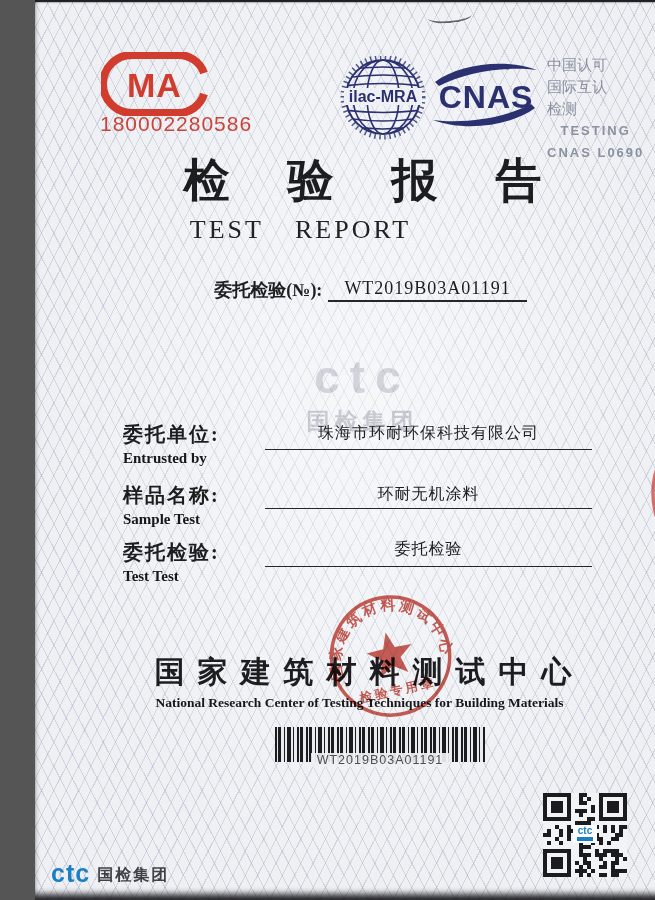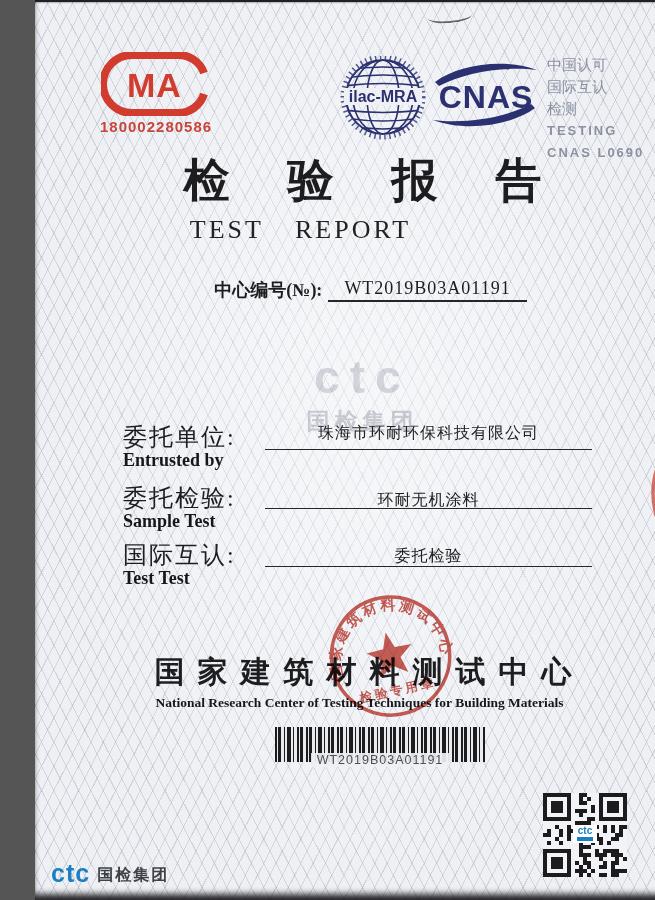--- a/index.html
+++ b/index.html
@@ -9,43 +9,43 @@
     background-image:
       radial-gradient(ellipse at 50% 45%, rgba(255,255,255,.5), rgba(255,255,255,0) 70%),
       repeating-linear-gradient(63deg, rgba(142,148,170,.30) 0 1px, rgba(142,148,170,0) 1px 11px),
       repeating-linear-gradient(-63deg, rgba(142,148,170,.30) 0 1px, rgba(142,148,170,0) 1px 11px);
     font-family:"Liberation Serif","DejaVu Serif",serif;
     color:#1d1d1f;
     margin-left:35px;
   }
   .abs{position:absolute;}
   
-  #cma-num{left:65px;top:118px;color:#c9453a;font-family:"Liberation Sans",sans-serif;
-    font-size:15px;font-weight:bold;letter-spacing:1px;}
+  #cma-num{left:65px;top:112px;color:#c9453a;font-family:"Liberation Sans",sans-serif;
+    font-size:21px;font-weight:normal;letter-spacing:1px;}
   #acc-text{left:512px;top:54px;color:#8b91a1;line-height:22px;font-size:15px;}
-  #acc-text .en{font-family:"Liberation Sans",sans-serif;font-weight:bold;font-size:13px;letter-spacing:2px;}
+  #acc-text .en{font-family:"Liberation Sans",sans-serif;font-weight:bold;font-size:13px;letter-spacing:2px;text-align:center;}
   
   #title-zh{left:0;top:150px;width:655px;text-align:center;font-size:46px;font-weight:bold;
     letter-spacing:58px;transform:translateX(29px);white-space:nowrap;}
   #title-en{left:0;top:215px;width:531px;text-align:center;font-size:26px;
     letter-spacing:3px;word-spacing:22px;color:#222;}
   
   #report-no{left:0;top:278px;width:655px;display:flex;justify-content:center;align-items:flex-end;
     transform:translateX(8px);font-size:18px;}
   #report-no .lbl{font-weight:bold;margin-right:6px;}
   #report-no .val{border-bottom:2px solid #26262a;padding:0 16px 1px 16px;letter-spacing:1px;}
   
   #watermark{left:0;top:350px;width:655px;text-align:center;pointer-events:none;}
   #watermark .wm1{font-family:"Liberation Sans",sans-serif;font-size:46px;font-weight:bold;
     letter-spacing:10px;color:rgba(128,133,150,.30);}
   #watermark .wm2{font-size:23px;font-weight:bold;letter-spacing:5px;color:rgba(125,130,148,.38);margin-top:2px;}
   
   .frow{left:0;width:655px;}
-  .frow .zh{position:absolute;left:88px;top:0;font-size:24px;font-weight:normal;letter-spacing:2px;}
-  .frow .en{position:absolute;left:88px;top:29px;font-size:18px;font-weight:bold;color:#17171a;}
+  .frow .zh{position:absolute;left:88px;top:0;font-size:20px;font-weight:bold;letter-spacing:2px;}
+  .frow .en{position:absolute;left:88px;top:29px;font-size:15px;font-weight:bold;color:#17171a;}
   .frow .line{position:absolute;left:230px;width:327px;border-top:1.6px solid #26262a;}
   .frow .val{position:absolute;left:230px;width:327px;text-align:center;font-size:16px;letter-spacing:1px;}
   
   #issuer-zh{left:0;top:652px;width:655px;text-align:center;font-size:30px;font-weight:bold;
     letter-spacing:13px;transform:translateX(7px);white-space:nowrap;}
   #issuer-en{left:0;top:695px;width:649px;text-align:center;font-size:13.5px;font-weight:bold;color:#17171a;}
   
   #stamp{left:290px;top:592px;width:132px;height:132px;transform:rotate(-12deg);
     opacity:.82;mix-blend-mode:multiply;}
   #edge-stamp{left:600px;top:415px;width:55px;height:180px;overflow:hidden;opacity:.7;}
@@ -124,45 +124,45 @@
     <div>国际互认</div>
     <div>检测</div>
     <div class="en">TESTING</div>
     <div class="en">CNAS L0690</div>
   </div>
 
   <div class="abs" id="title-zh">检验报告</div>
   <div class="abs" id="title-en">TEST REPORT</div>
 
   <div class="abs" id="report-no">
-    <span class="lbl">中心编号(№):</span>
+    <span class="lbl">委托检验(№):</span>
     <span class="val">WT2019B03A01191</span>
   </div>
 
   <div class="abs" id="watermark">
     <div class="wm1">ctc</div>
     <div class="wm2">国检集团</div>
   </div>
 
   <div class="abs frow" style="top:421px">
     <span class="zh">委托单位:</span>
     <span class="en">Entrusted by</span>
     <span class="val" style="top:2px">珠海市环耐环保科技有限公司</span>
     <span class="line" style="top:28px"></span>
   </div>
   <div class="abs frow" style="top:482px">
+    <span class="zh">样品名称:</span>
+    <span class="en">Sample Test</span>
+    <span class="val" style="top:2px">环耐无机涂料</span>
+    <span class="line" style="top:26px"></span>
+  </div>
+  <div class="abs frow" style="top:539px">
     <span class="zh">委托检验:</span>
-    <span class="en">Sample Test</span>
-    <span class="val" style="top:8px">环耐无机涂料</span>
-    <span class="line" style="top:26px"></span>
-  </div>
-  <div class="abs frow" style="top:539px">
-    <span class="zh">国际互认:</span>
     <span class="en">Test Test</span>
-    <span class="val" style="top:7px">委托检验</span>
+    <span class="val" style="top:0">委托检验</span>
     <span class="line" style="top:27px"></span>
   </div>
 
   <div class="abs" id="issuer-zh">国家建筑材料测试中心</div>
   <div class="abs" id="issuer-en">National Research Center of Testing Techniques for Building Materials</div>
 
   <svg class="abs" id="stamp" viewBox="0 0 132 132">
     <circle cx="66" cy="64" r="59" fill="none" stroke="#c23b30" stroke-width="3.5"></circle>
     <defs>
         <path id="arcpath" d="M 18,86 A 51,51 0 1 1 114,86" fill="none"></path>

